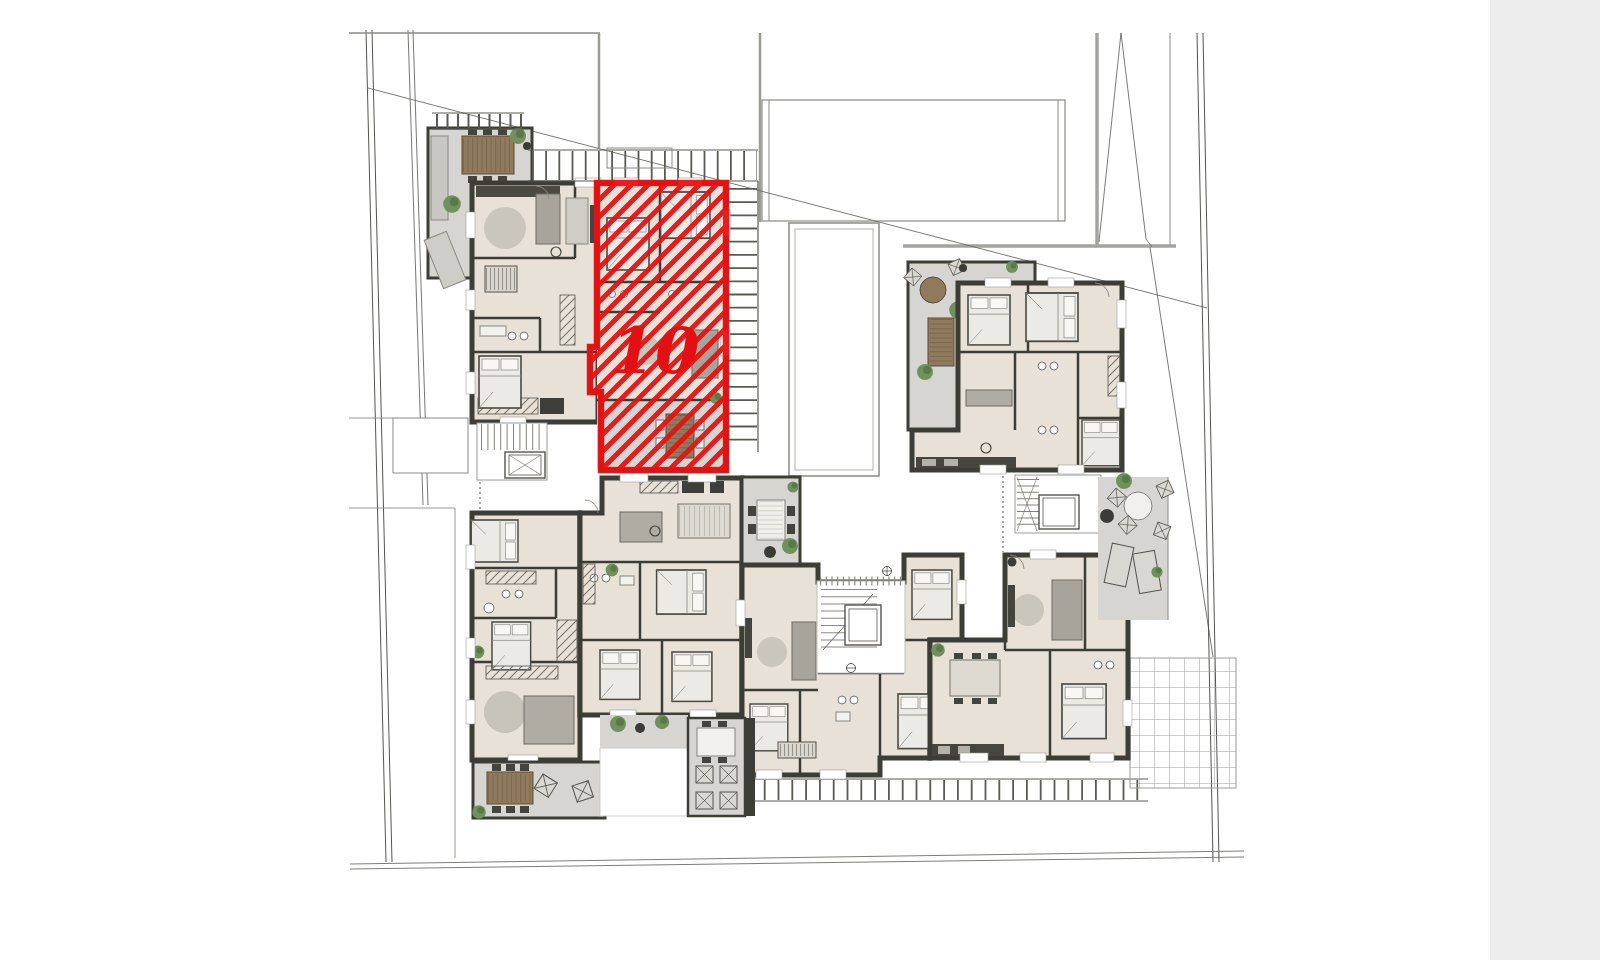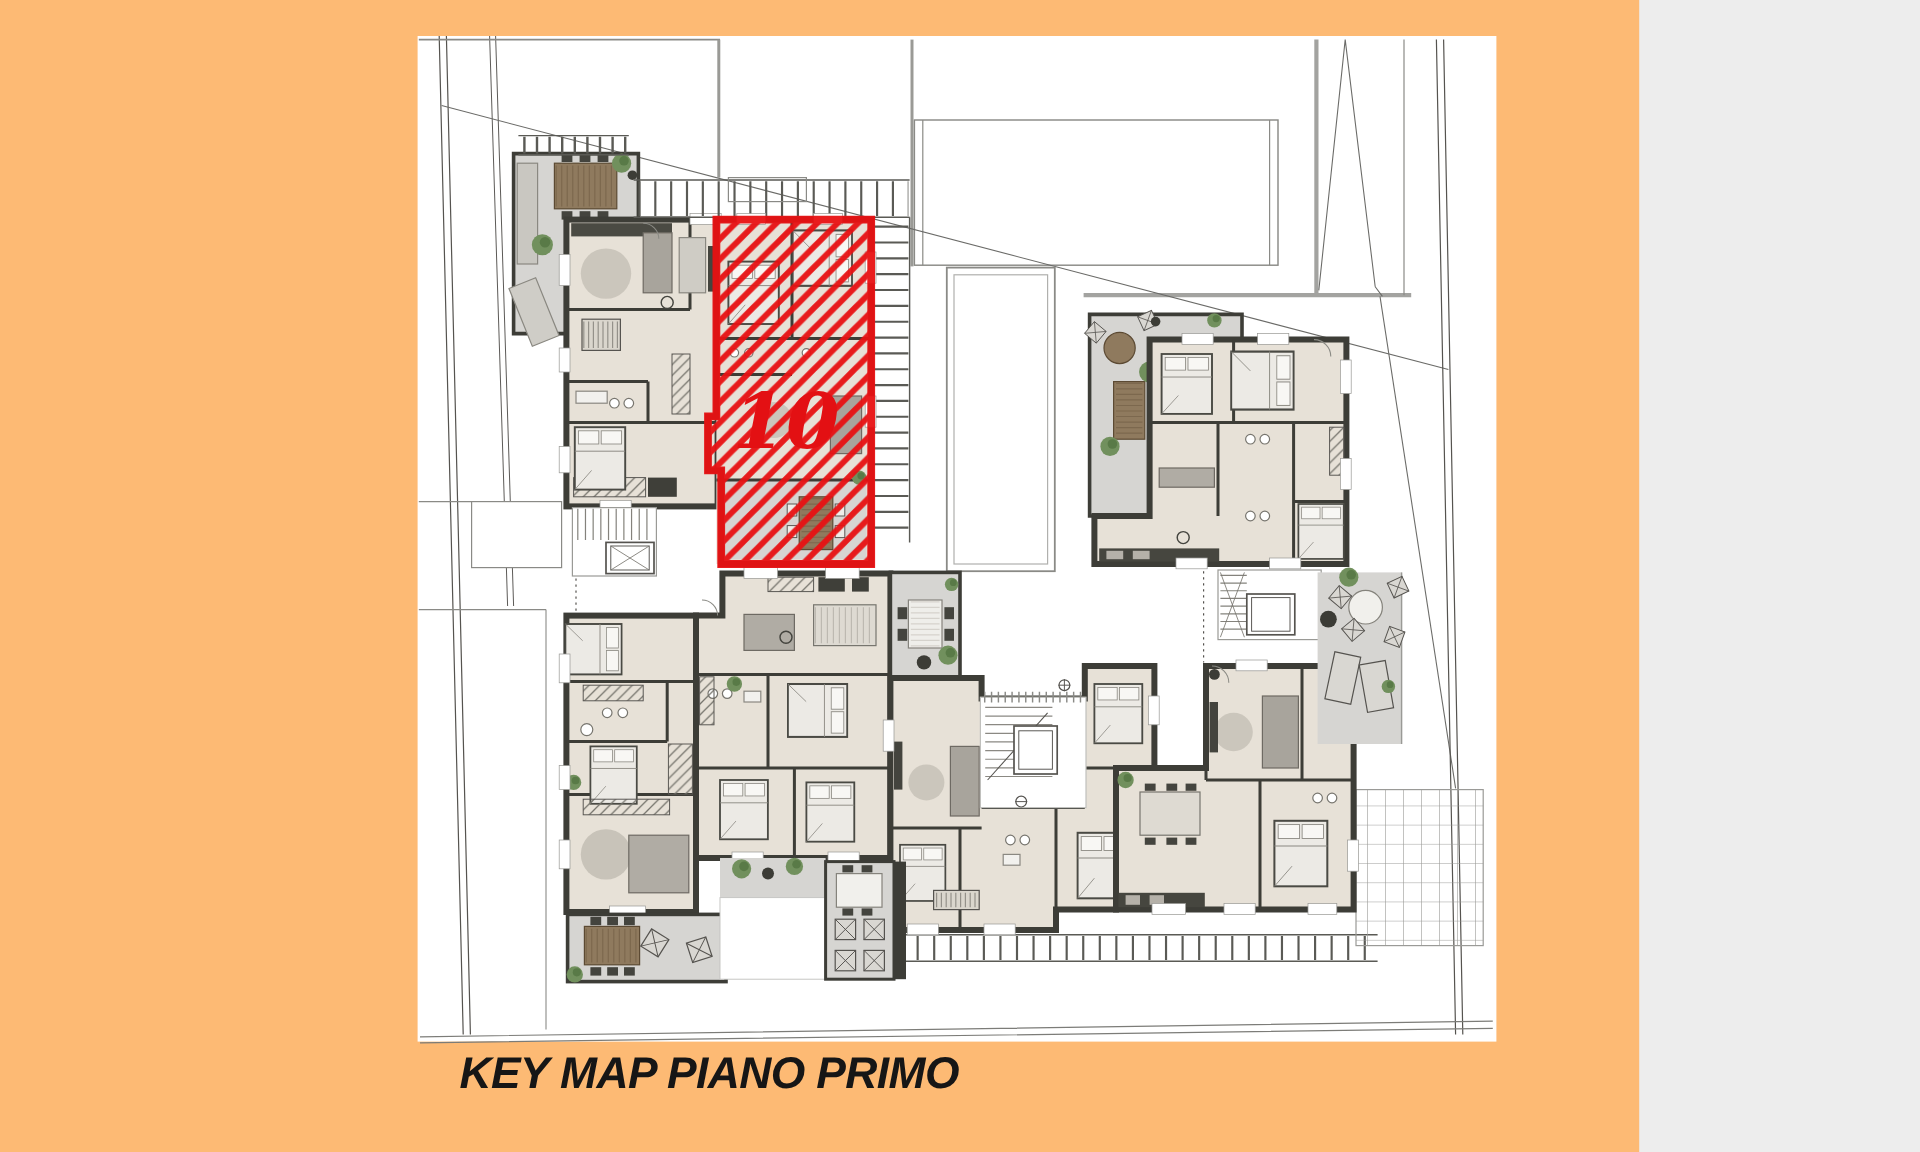--- a/index.html
+++ b/index.html
@@ -1,16 +1,16 @@
 <!DOCTYPE html>
 <html><head>
 <meta charset="utf-8">
 <style>
   html,body{margin:0;padding:0;background:#ededed;}
-  .stage{position:relative;width:1366px;height:960px;background:#fdba74;overflow:hidden;
+  .stage{position:relative;width:1490px;height:960px;background:#ffffff;overflow:hidden;
          font-family:"Liberation Sans",sans-serif;}
   .stage svg{position:absolute;left:0;top:0;}
   .caption{position:absolute;left:383px;top:874px;font-size:37px;font-weight:bold;
            font-style:italic;letter-spacing:-0.5px;color:#161616;}
 </style>
 </head>
 <body>
 
 <div class="stage">
 <svg width="1600" height="960" viewBox="0 0 1600 960">
@@ -406,14 +406,13 @@
       <rect x="614" y="178" width="24" height="9"></rect>
           <rect x="678" y="178" width="24" height="9"></rect>
       <rect x="721" y="210" width="9" height="26"></rect>
           <rect x="721" y="330" width="9" height="26"></rect>
     </g>
     <path d="M597,183 L726,183 L726,470 L601,470 L601,392 L590,392 L590,347 L597,347 Z" fill="url(#redHatch)" stroke="#e81113" stroke-width="6.5" stroke-linejoin="miter" opacity="0.95"></path>
     <text x="655" y="373" text-anchor="middle" style="font-family:'DejaVu Serif',serif;font-style:italic;font-weight:bold;font-size:64px;fill:#e31013;">10</text>
   </g>
 </svg>
 
-<div class="caption">KEY MAP PIANO PRIMO</div>
 </div>
 
 </body></html>

